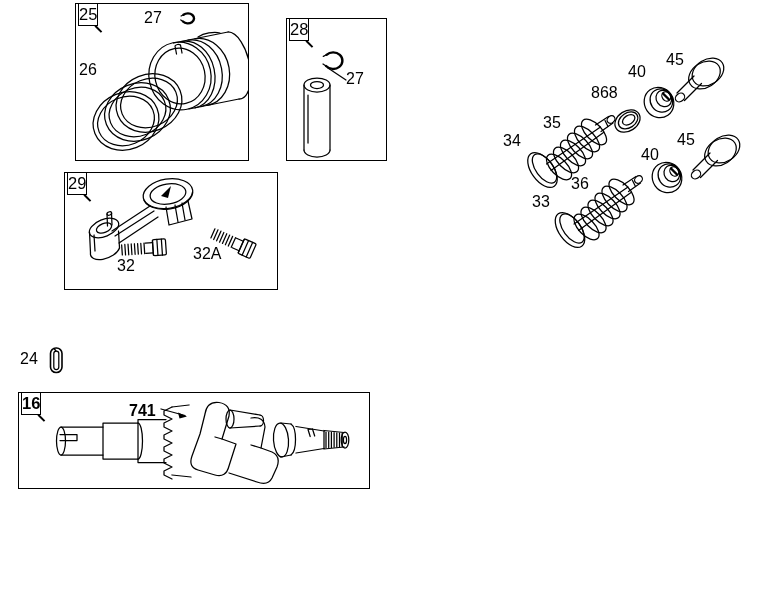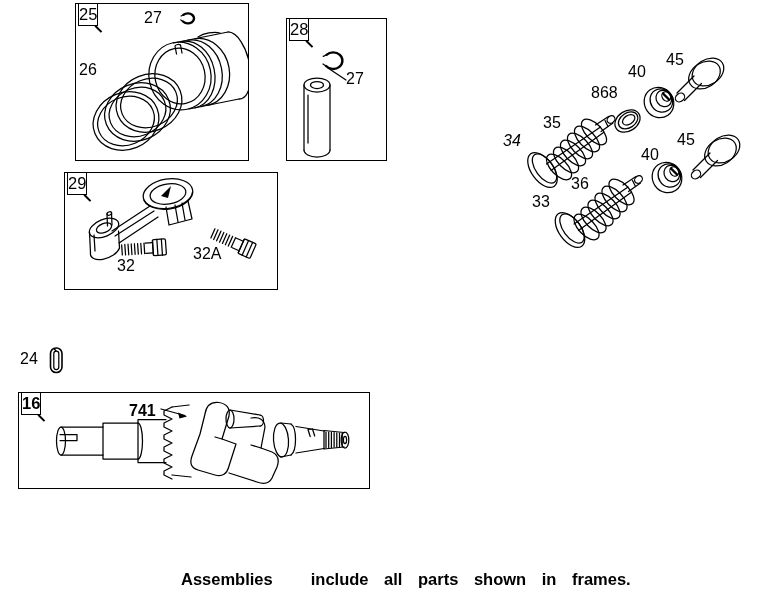--- a/index.html
+++ b/index.html
@@ -153,21 +153,21 @@
       <use href="#rotator" transform="translate(164,52.5)"></use>
       <use href="#rotator" transform="translate(172,127.5)"></use>
       <use href="#tappet" transform="translate(213,22)"></use>
       <use href="#tappet" transform="translate(229,99)"></use>
     </svg>
   </div>
   <div class="plabel" style="left:666px;top:51px;">45</div>
   <div class="plabel" style="left:628px;top:63px;">40</div>
   <div class="plabel" style="left:591px;top:84px;">868</div>
   <div class="plabel" style="left:543px;top:114px;">35</div>
-  <div class="plabel" style="left:503px;top:132px;font-style:italic;">34</div>
+  <div class="plabel" style="left:503px;top:132px;">34</div>
   <div class="plabel" style="left:677px;top:131px;">45</div>
   <div class="plabel" style="left:641px;top:146px;">40</div>
   <div class="plabel" style="left:571px;top:175px;">36</div>
   <div class="plabel" style="left:532px;top:193px;">33</div>
 
   <div class="plabel" style="left:20px;top:350px;">24</div>
   <svg class="art" style="left:47px;top:344px;" width="20" height="34" viewBox="0 0 20 34">
     <rect x="3.5" y="4" width="11.5" height="24.5" rx="5.5" style="stroke-width:1.6"></rect>
     <rect x="6.8" y="7" width="5" height="18.5" rx="2.5"></rect>
     <path d="M 7,4.5 L 9,7"></path>
@@ -203,17 +203,14 @@
         <ellipse cx="326" cy="47" rx="1.6" ry="3.6"></ellipse>
       </g>
       <g>
         <path d="M 142,16 L 166,22.5"></path>
         <path class="fill" d="M 168,23.5 L 159,19.5 L 160.5,25.5 Z"></path>
       </g>
     </svg>
     <div class="plabel" style="left:110px;top:9px;">741</div>
   </div>
 
-  <div class="caption">
-    <span class="lead">Assemblies</span><span class="rest">include all parts shown in frames.</span>
-  </div>
 
 </div>
 
 </body></html>

